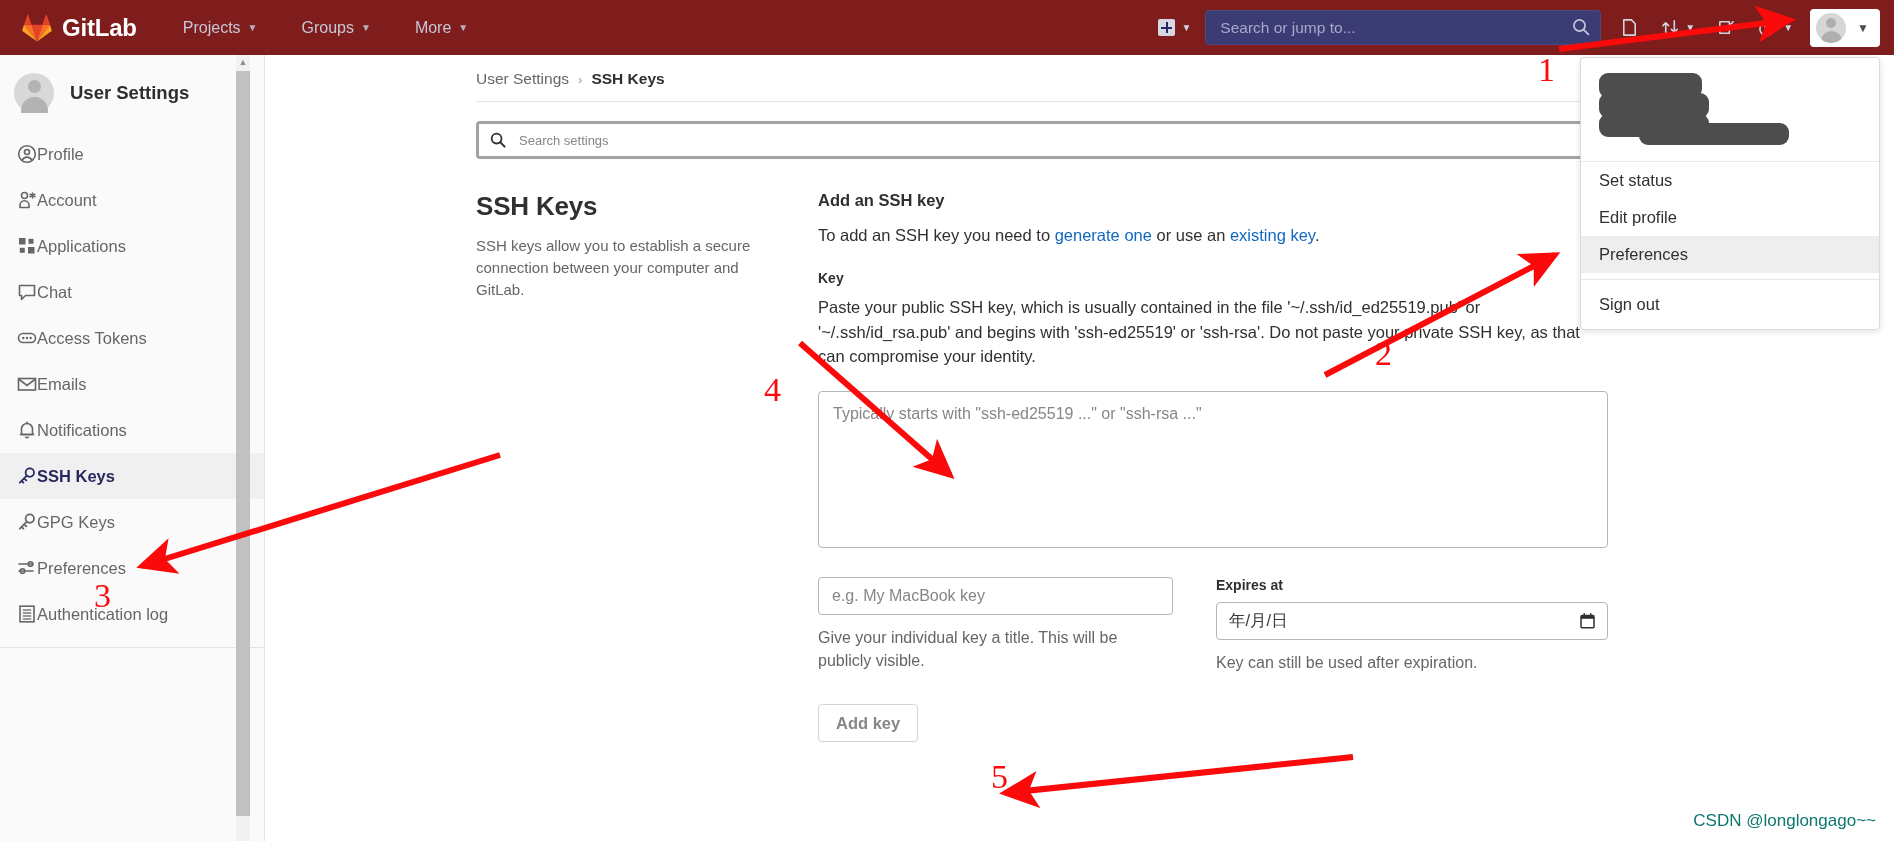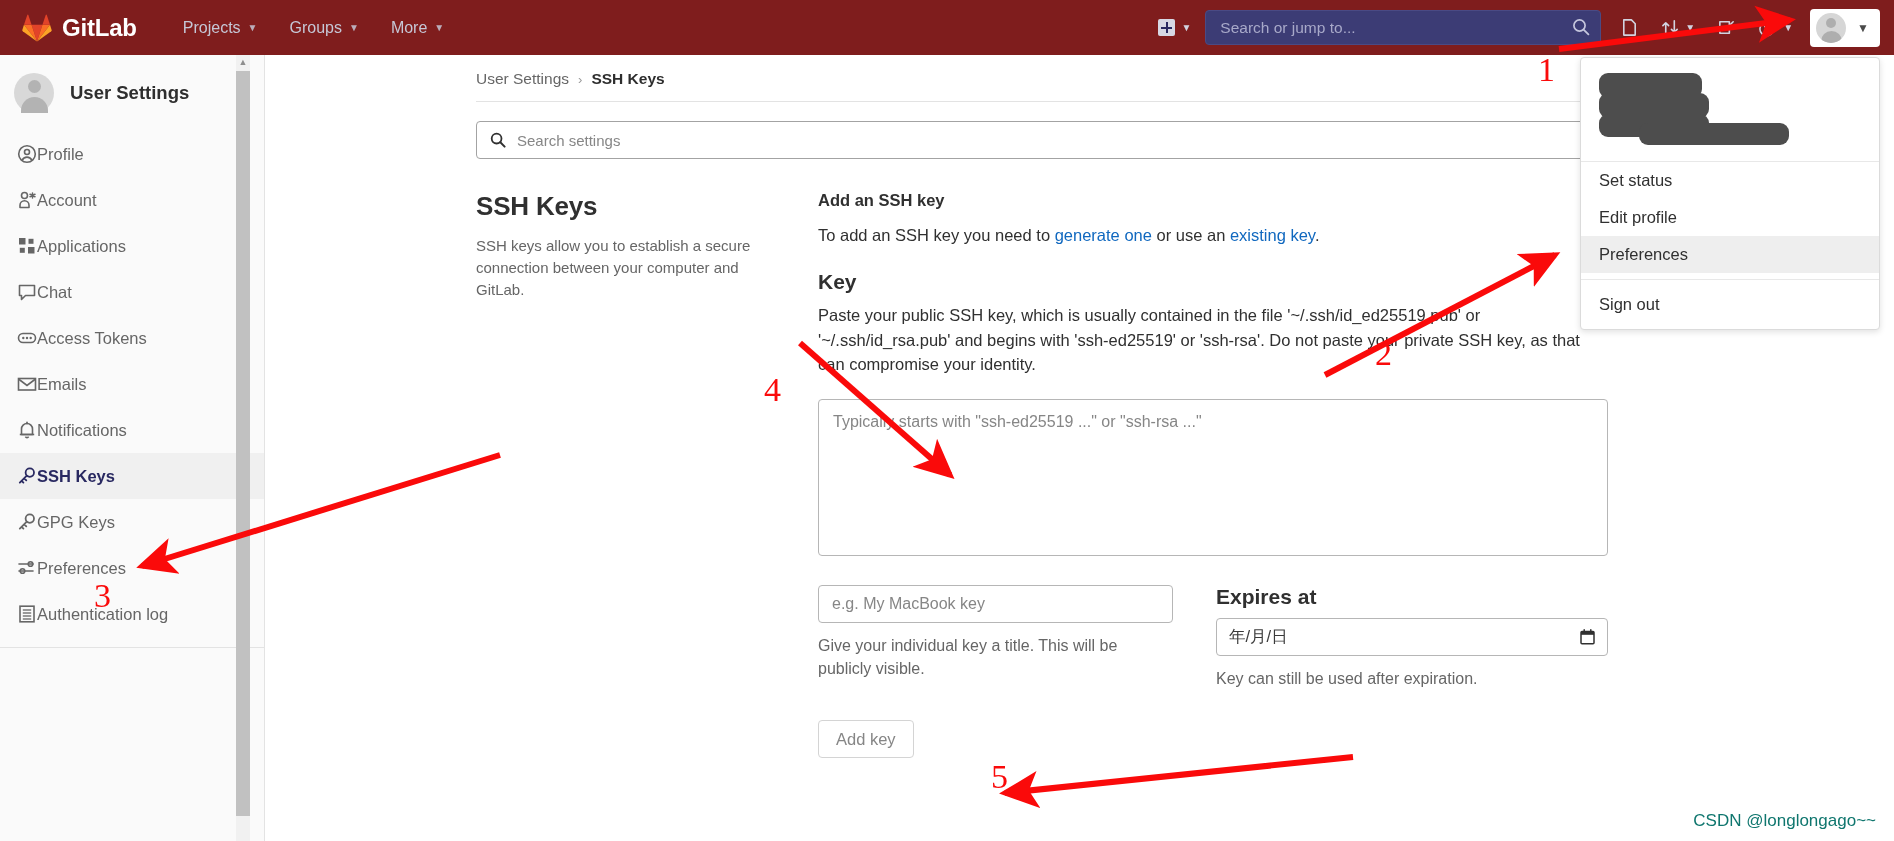--- a/index.html
+++ b/index.html
@@ -27,21 +27,21 @@
   .nav-logo {
     display: flex; align-items: center;
     margin-left: 22px; gap: 10px;
     cursor: pointer;
   }
   .gl-tanuki { width: 30px; height: 28px; display:block; }
   .nav-brand-text {
     color: #fff; font-size: 24px; font-weight: 600;
     letter-spacing: -0.2px;
   }
-  .nav-links { display: flex; align-items: center; margin-left: 30px; }
+  .nav-links { display: flex; align-items: center; margin-left: 30px; gap: 12px; }
   .nav-link {
     color: #c6c7d6; font-size: 16px;
     padding: 6px 13px; margin: 0 3px;
     display: flex; align-items: center; gap: 7px;
     cursor: pointer; border-radius: 3px;
   }
   .nav-link .caret { font-size: 10px; opacity: .85; }
   .nav-right {
     position: absolute; right: 0; top: 0; height: 55px;
     display: flex; align-items: center; gap: 0px;
@@ -179,22 +179,22 @@
   .breadcrumb .bc-current { color: #2e2e2e; font-weight: 700; cursor: pointer; }
   .bc-rule {
     margin: 13px 0 0 211px; width: 1360px;
     height: 1px; background: #e3e3e3;
   }
   .settings-search-wrap {
     position: relative; margin: 19px 0 0 211px; width: 1360px;
   }
   .settings-search {
     width: 1360px; height: 38px;
-    border: 1px solid #a3a3a3; border-radius: 4px;
-    font-size: 15px; color: #303030;
+    border: 3px solid #a3a3a3; border-radius: 4px;
+    font-size: 13px; color: #303030;
     padding: 0 12px 0 40px;
     font-family: "Liberation Sans", sans-serif;
     outline: none;
   }
   .settings-search::placeholder { color: #868686; }
   .settings-search-icon {
     position: absolute; left: 14px; top: 11px;
     width: 16px; height: 16px; pointer-events: none;
   }
 
@@ -213,21 +213,21 @@
   .panel-h3 {
     font-size: 16.5px; font-weight: 700; color: #303030;
     margin: 0 0 13px 0;
   }
   .panel-p {
     font-size: 16.5px; color: #303030; line-height: 1.5;
     margin: 0 0 22px 0; max-width: 790px;
   }
   .panel-p a { color: #1068bf; text-decoration: none; cursor: pointer; }
   .field-label {
-    font-size: 21px; font-weight: 700; color: #303030;
+    font-size: 14px; font-weight: 700; color: #303030;
     margin: 0 0 9px 0; display: block;
   }
   .key-textarea {
     width: 790px; height: 157px;
     border: 1px solid #b6b6b6; border-radius: 4px;
     padding: 11px 14px; font-size: 16px; color: #303030;
     font-family: "Liberation Sans", sans-serif;
     resize: none; outline: none; line-height: 1.4;
   }
   .key-textarea::placeholder { color: #868686; }
@@ -254,20 +254,21 @@
     font-size: 16px; color: #666; line-height: 1.45;
     margin: 11px 0 0 0;
   }
   .add-key-btn {
     margin-top: 30px;
     height: 38px; padding: 0 17px;
     background: #fff; border: 1px solid #d4d4d4;
     border-radius: 4px; font-size: 16.5px; color: #868686;
     font-family: "Liberation Sans", sans-serif;
     cursor: pointer;
+    font-weight: bold;
   }
 
   
   .user-dropdown {
     position: absolute; top: 57px; right: 14px;
     width: 300px; background: #fff;
     border: 1px solid #dbdbdb; border-radius: 4px;
     box-shadow: 0 2px 6px rgba(0,0,0,.12);
     z-index: 40; padding: 0 0 6px 0;
   }

